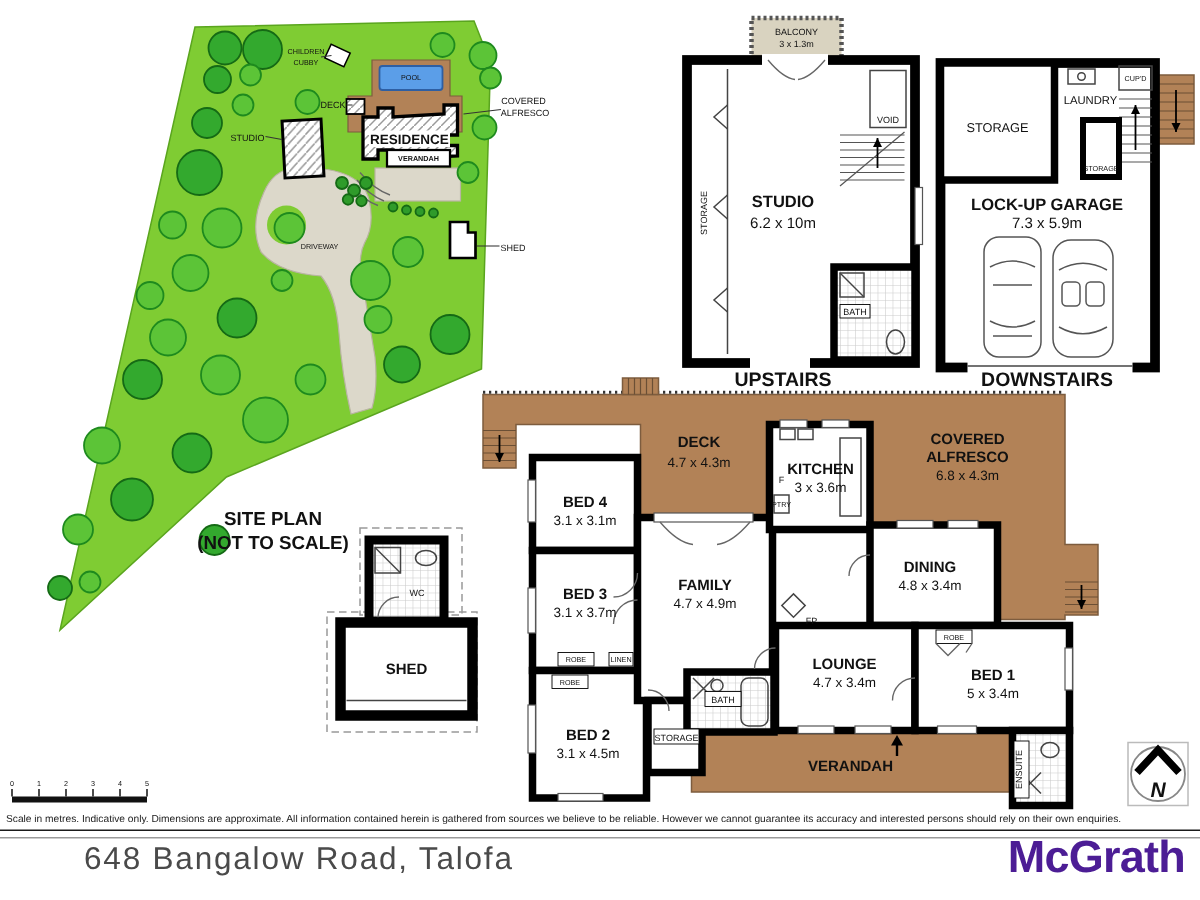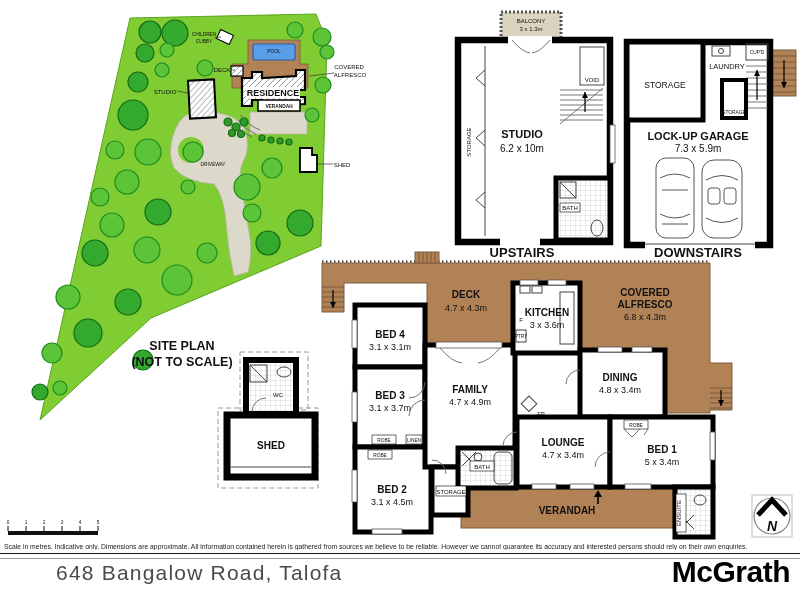--- a/index.html
+++ b/index.html
@@ -23,21 +23,21 @@
   .t1{stroke:#1e8a1e;stroke-width:1.2;}
   .t2{stroke:#156a15;stroke-width:1.2;}
   .lead{stroke:#333;stroke-width:0.7;}
   #disclaimer{position:absolute;top:543px;left:4px;right:2px;font-size:6.8px;color:#1a1a1a;
               white-space:nowrap;overflow:hidden;letter-spacing:0;}
   #rule{position:absolute;top:553px;left:0;width:800px;height:4px;
         border-top:1.6px solid #1a1a1a;border-bottom:1px solid #9a9a9a;}
   #address{position:absolute;top:561px;left:8px;font-size:21px;color:#4a4a4a;
            letter-spacing:1.2px;font-weight:400;margin-left:48px;}
   #brand{position:absolute;top:555px;right:10px;font-size:30px;font-weight:700;
-         color:#000000;letter-spacing:-0.5px;}
+         color:#4c1d95;letter-spacing:-0.5px;}
 </style>
 </head>
 <body>
 
 <div id="page">
 <svg width="800" height="545" viewBox="0 0 800 545">
   <defs>
     <pattern id="hatch" width="6" height="6" patternUnits="userSpaceOnUse">
       <rect width="6" height="6" fill="#fff"></rect>
       <path d="M-1 7 L7 -1" stroke="#9a9a9a" stroke-width="1"></path>

